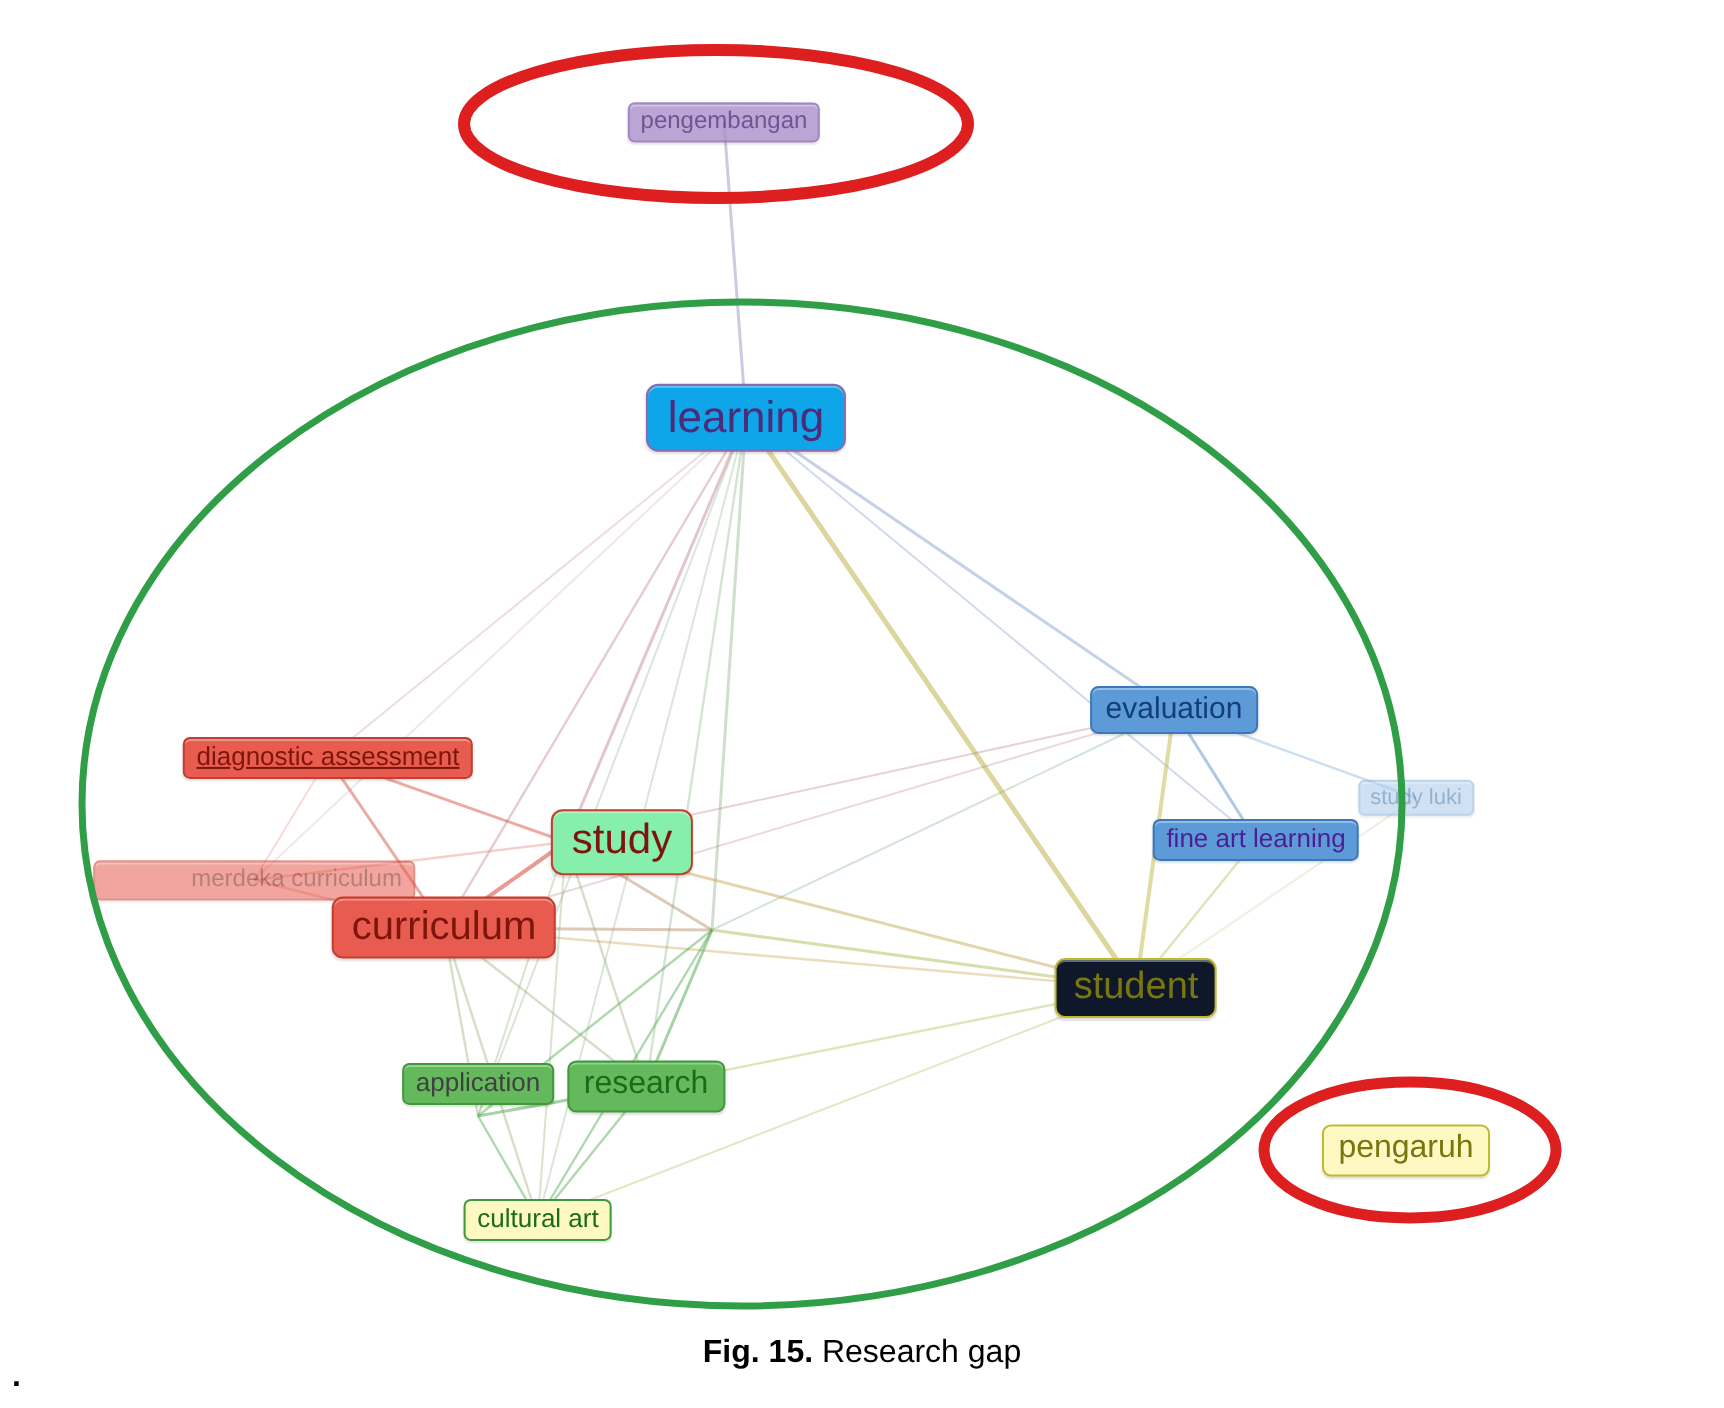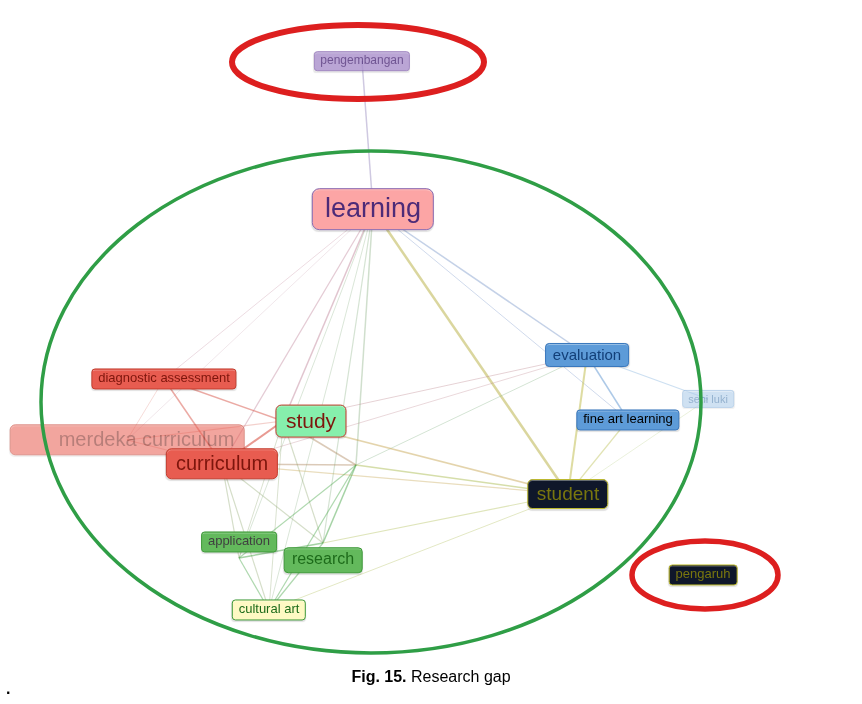--- a/index.html
+++ b/index.html
@@ -102,33 +102,33 @@
       <line x1="356" y1="465" x2="239" y2="558" stroke="#4ea84e" stroke-width="1.2" stroke-opacity="0.45"></line>
       <line x1="356" y1="465" x2="269" y2="610" stroke="#4ea84e" stroke-width="1.2" stroke-opacity="0.45"></line>
       <line x1="323" y1="543" x2="239" y2="558" stroke="#4ea84e" stroke-width="1.5" stroke-opacity="0.5"></line>
       <line x1="323" y1="543" x2="269" y2="610" stroke="#4ea84e" stroke-width="1.2" stroke-opacity="0.45"></line>
       <line x1="323" y1="543" x2="568" y2="494" stroke="#aebd55" stroke-width="1.2" stroke-opacity="0.4"></line>
       <line x1="239" y1="558" x2="269" y2="610" stroke="#4ea84e" stroke-width="1.2" stroke-opacity="0.45"></line>
       <line x1="568" y1="494" x2="269" y2="610" stroke="#aebd55" stroke-width="1" stroke-opacity="0.35"></line>
     </svg>
   <div id="graph">
       <div class="node" style="left: 362px; top: 61px; font-size: 12px; background: rgb(169, 143, 203); border-color: rgb(138, 107, 178); color: rgb(77, 43, 120); opacity: 0.8;">pengembangan</div>
-      <div class="node" style="left: 373px; top: 209px; font-size: 27px; background: #fca5a5; border-color: rgb(138, 107, 178); color: rgb(77, 43, 120);">learning</div>
+      <div class="node" style="left: 373px; top: 209px; font-size: 22px; background: #0ea5e9; border-color: rgb(138, 107, 178); color: rgb(77, 43, 120);">learning</div>
       <div class="node" style="left: 587px; top: 355px; font-size: 15px; background: rgb(93, 155, 216); border-color: rgb(58, 120, 189); color: rgb(18, 63, 120); text-align: right;">evaluation</div>
-      <div class="node" style="left: 708px; top: 399px; font-size: 11px; background: rgb(169, 202, 233); border-color: rgb(133, 176, 218); color: rgb(62, 115, 168); opacity: 0.55;">seni luki</div>
-      <div class="node" style="left: 628px; top: 420px; font-size: 13px; background: rgb(93, 155, 216); border-color: rgb(58, 120, 189); color: #000000;">fine art learning</div>
-      <div class="node" style="left: 164px; top: 379px; font-size: 13px; background: rgb(232, 92, 80); border-color: rgb(196, 61, 46); color: rgb(125, 21, 12);">diagnostic assessment</div>
+      <div class="node" style="left: 708px; top: 399px; font-size: 11px; background: rgb(169, 202, 233); border-color: rgb(133, 176, 218); color: rgb(62, 115, 168); opacity: 0.55;">study luki</div>
+      <div class="node" style="left: 628px; top: 420px; font-size: 13px; background: rgb(93, 155, 216); border-color: rgb(58, 120, 189); color: #4c1d95;">fine art learning</div>
+      <div class="node" style="left: 164px; top: 379px; font-size: 13px; background: rgb(232, 92, 80); border-color: rgb(196, 61, 46); color: rgb(125, 21, 12); text-decoration: underline;">diagnostic assessment</div>
       <div class="node" style="left: 283px; top: 421px; font-size: 21px; background: #86efac; border-color: rgb(196, 61, 46); color: rgb(125, 21, 12); margin-left: 28px;">study</div>
-      <div class="node" style="left: 127px; top: 440px; font-size: 20px; background: rgb(232, 92, 80); border-color: rgb(196, 61, 46); color: rgb(125, 21, 12); opacity: 0.55; padding-left: 48px;">merdeka curriculum</div>
+      <div class="node" style="left: 127px; top: 440px; font-size: 12px; background: rgb(232, 92, 80); border-color: rgb(196, 61, 46); color: rgb(125, 21, 12); opacity: 0.55; padding-left: 48px;">merdeka curriculum</div>
       <div class="node" style="left: 222px; top: 464px; font-size: 20px; background: rgb(232, 92, 80); border-color: rgb(196, 61, 46); color: rgb(125, 21, 12); z-index: 7;">curriculum</div>
       <div class="node" style="left: 568px; top: 494px; font-size: 19px; background: #0f172a; border-color: rgb(191, 187, 44); color: rgb(121, 118, 14);">student</div>
-      <div class="node" style="left: 323px; top: 560px; font-size: 16px; background: rgb(99, 185, 92); border-color: rgb(63, 154, 58); color: rgb(29, 107, 26);">research</div>
+      <div class="node" style="left: 323px; top: 543px; font-size: 16px; background: rgb(99, 185, 92); border-color: rgb(63, 154, 58); color: rgb(29, 107, 26);">research</div>
       <div class="node" style="left: 239px; top: 542px; font-size: 13px; background: rgb(99, 185, 92); border-color: rgb(63, 154, 58); color: #404040;">application</div>
       <div class="node" style="left: 269px; top: 610px; font-size: 13px; background: #fef9c3; border-color: rgb(63, 154, 58); color: rgb(29, 107, 26);">cultural art</div>
-      <div class="node" style="left: 703px; top: 575px; font-size: 13px; background: #0f172a; border-color: rgb(191, 187, 44); color: rgb(121, 118, 14);">pengaruh</div>
+      <div class="node" style="left: 703px; top: 575px; font-size: 16px; background: #fef9c3; border-color: rgb(191, 187, 44); color: rgb(121, 118, 14);">pengaruh</div>
     </div>
   <svg id="annot-svg" width="862" height="704">
       <ellipse cx="371" cy="402" rx="330" ry="251" fill="none" stroke="#2f9e46" stroke-width="3.5"></ellipse>
       <ellipse cx="358" cy="62" rx="126" ry="37" fill="none" stroke="#dd1f1f" stroke-width="6"></ellipse>
       <ellipse cx="705" cy="575" rx="73" ry="34" fill="none" stroke="#dd1f1f" stroke-width="5.5"></ellipse>
     </svg>
   <div id="caption">
     <span class="cap-prefix">Fig. 15.</span><span> Research gap</span>
   </div>
   <div id="stray-mark">.</div>

